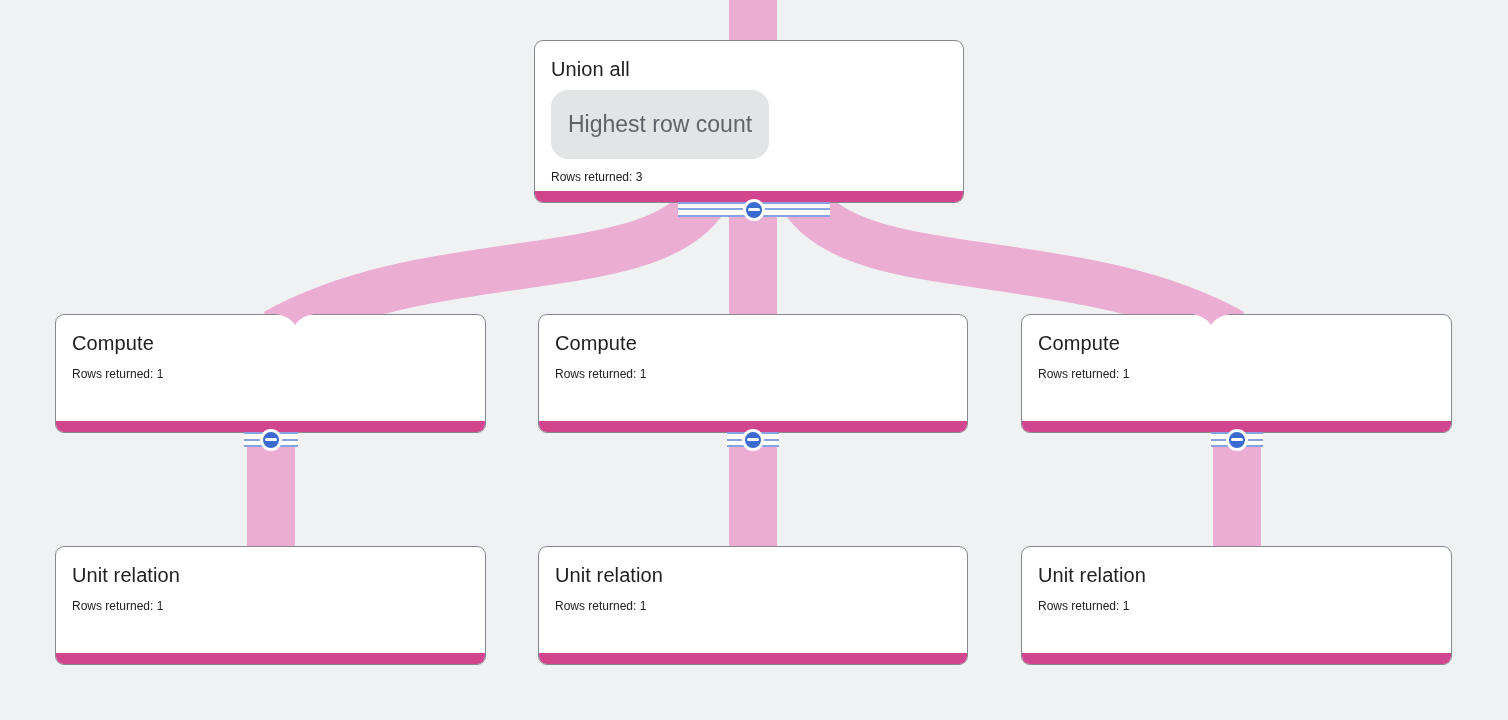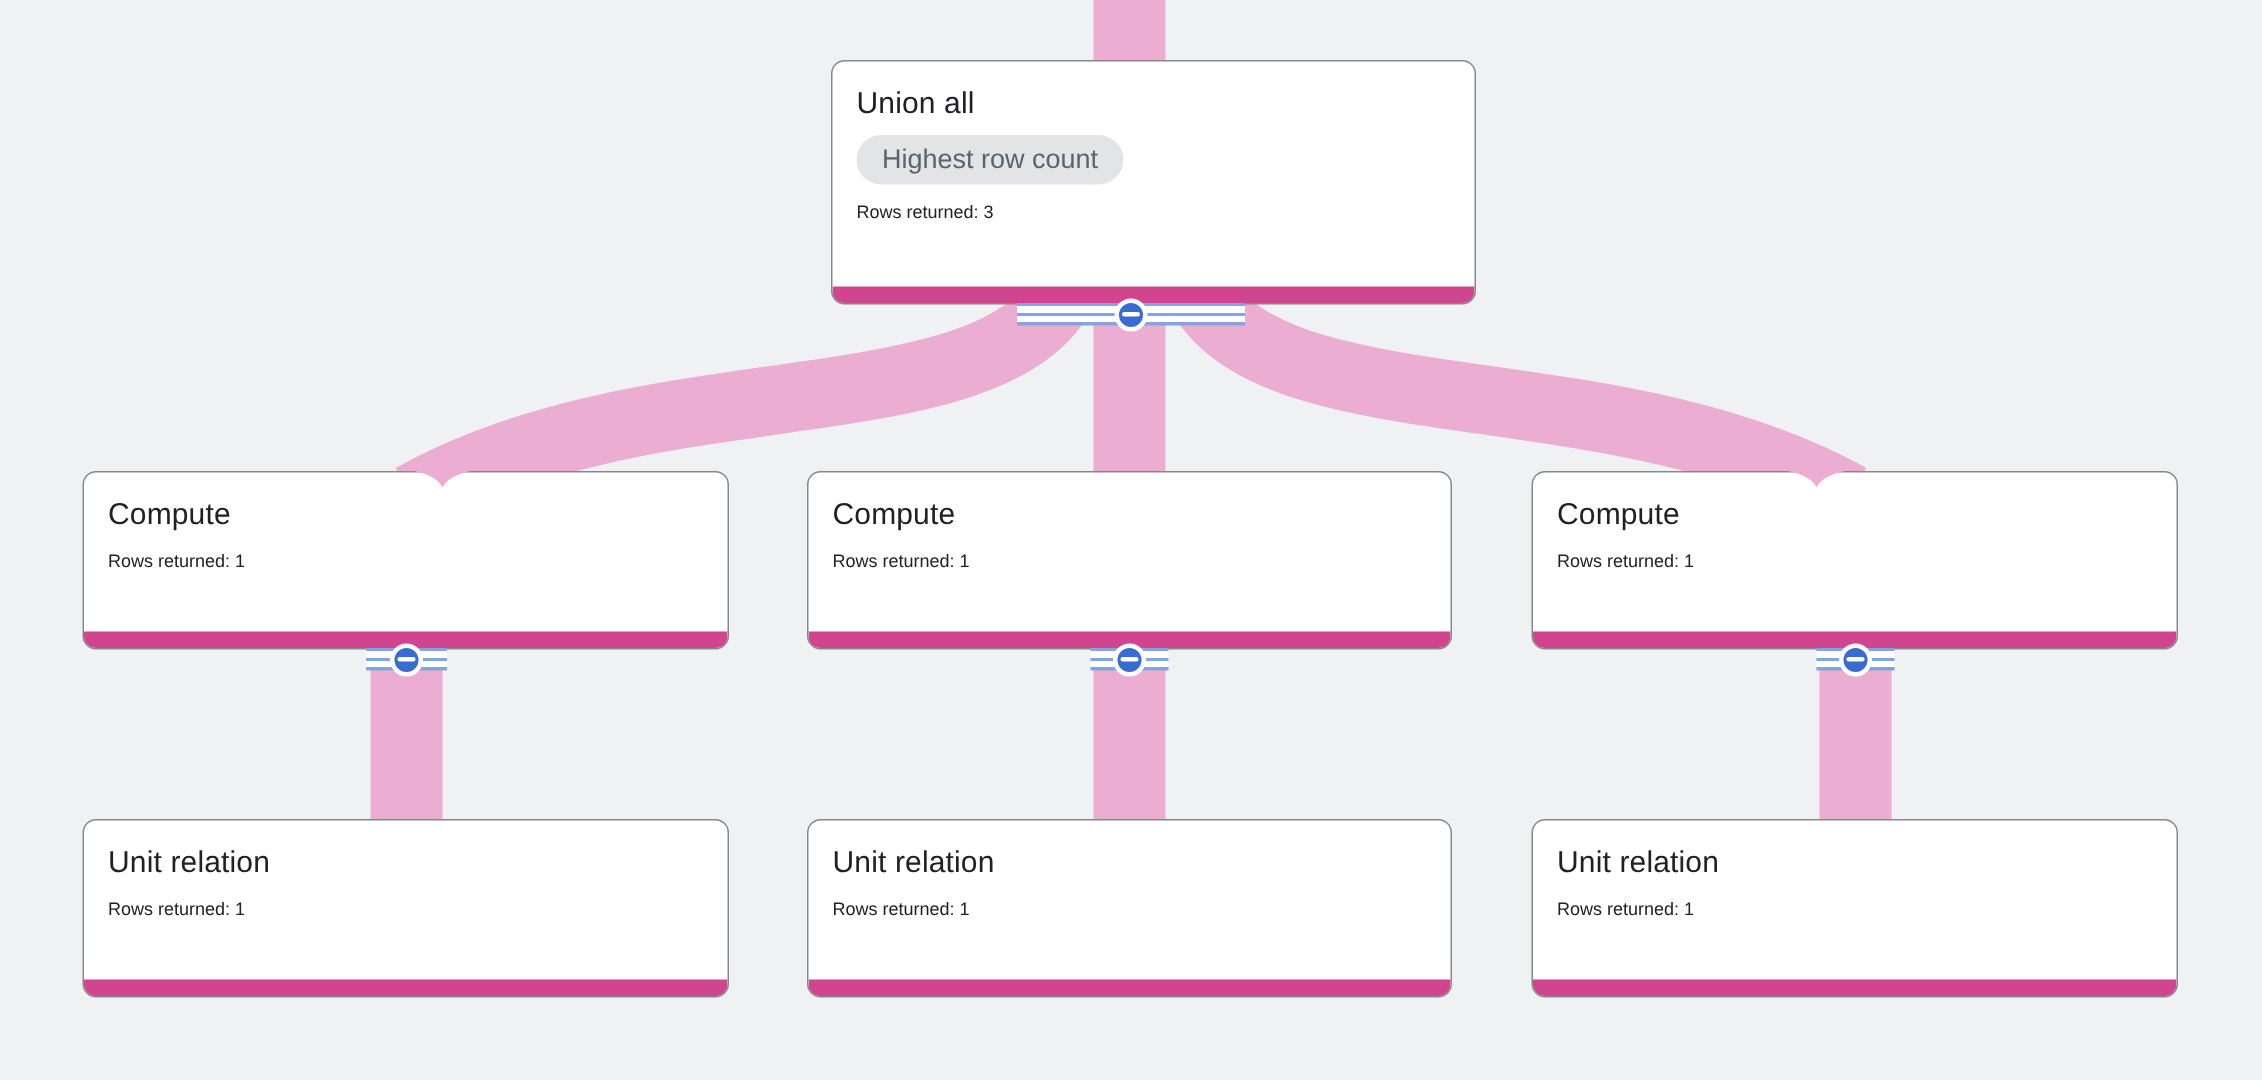--- a/index.html
+++ b/index.html
@@ -41,23 +41,23 @@
     font-weight: 500;
     line-height: 26px;
     color: var(--title-text, #202124);
     letter-spacing: 0.1px;
   }
   .badge {
     display: inline-block;
     margin-top: 8px;
     background: var(--badge-bg, #e3e4e6);
     color: var(--badge-text, #5f6368);
-    font-size: 18px;
+    font-size: 23px;
     line-height: 33px;
-    padding: 0 17px;
+    padding: 18px 17px;
     border-radius: 17px;
   }
   .node-rows {
     font-size: 12px;
     line-height: 22px;
     margin-top: 7px;
     color: var(--body-text, #202124);
   }
   .accent-bar {
     position: absolute;
@@ -106,21 +106,21 @@
   <svg class="edges-under" width="1508" height="720">
     <rect class="edge-fill" x="729" y="0" width="48" height="41"></rect>
     <path class="edge-stroke" d="M 705 200 C 648 285, 430 245, 275 332"></path>
     <rect class="edge-fill" x="729" y="216" width="48" height="100"></rect>
     <path class="edge-stroke" d="M 803 200 C 860 285, 1076 245, 1233 332"></path>
     <rect class="edge-fill" x="247" y="446" width="48" height="101"></rect>
     <rect class="edge-fill" x="729" y="446" width="48" height="101"></rect>
     <rect class="edge-fill" x="1213" y="446" width="48" height="101"></rect>
   </svg>
 
-  <div class="node" style="left:554px; top:40px; width:430px; height:163px;">
+  <div class="node" style="left:534px; top:40px; width:430px; height:163px;">
     <div class="node-title">Union all</div>
     <div><span class="badge">Highest row count</span></div>
     <div class="node-rows">Rows returned: 3</div>
     <div class="accent-bar"></div>
   </div>
 
   <div class="node" style="left:55px; top:314px; width:431px; height:119px;">
     <div class="node-title">Compute</div>
     <div class="node-rows">Rows returned: 1</div>
     <div class="accent-bar"></div>

